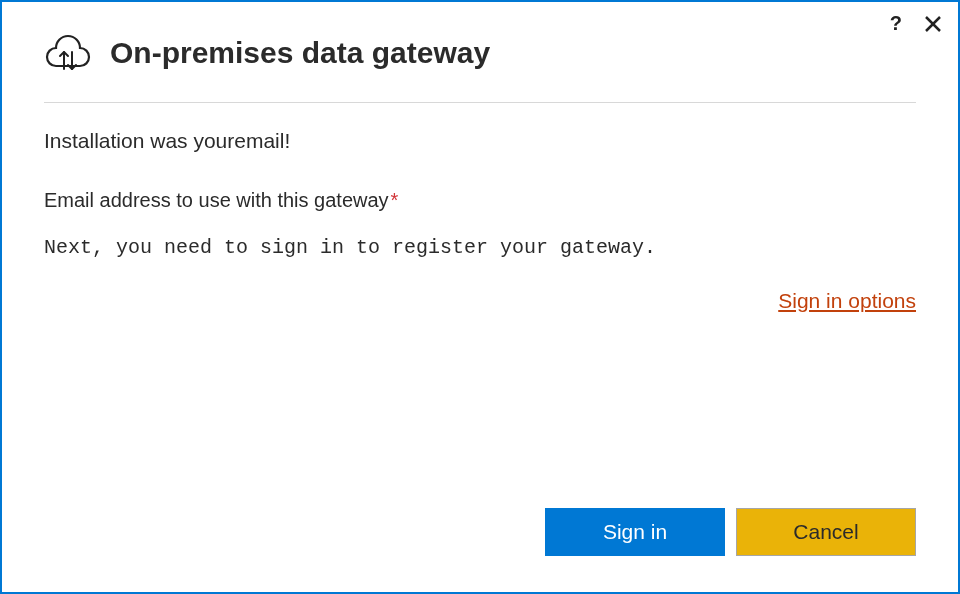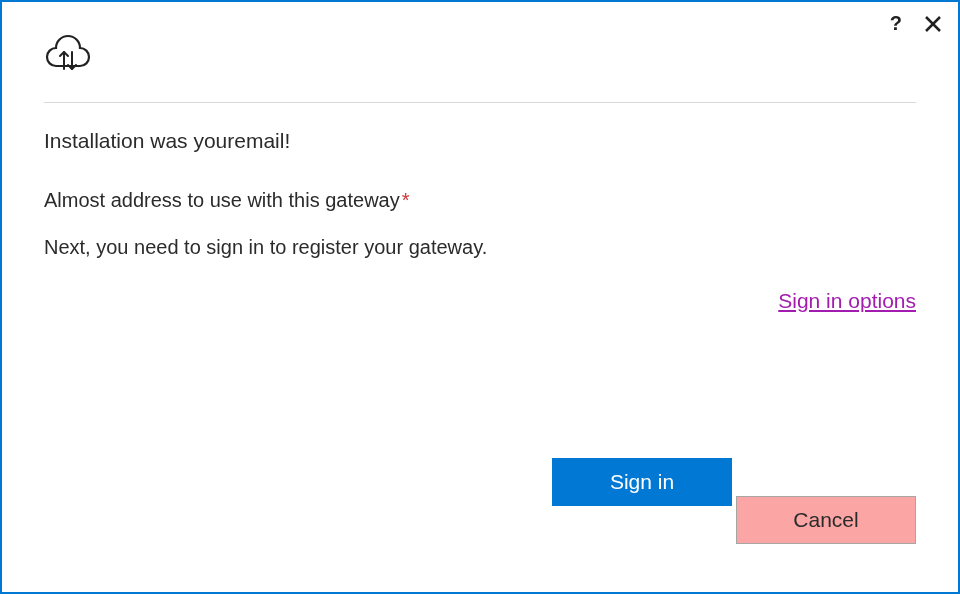--- a/index.html
+++ b/index.html
@@ -88,55 +88,55 @@
       padding: 10px 12px;
       font-size: 21px;
       color: #333;
       font-family: inherit;
       outline: none;
     }
     .next-text {
       font-size: 20px;
       color: #2b2b2b;
       margin-top: 24px;
+      font-family: Liberation Mono, monospace;
     }
     .link-row {
       text-align: right;
       margin-top: 30px;
     }
     .signin-options {
-      color: #a21caf;
+      color: #c2410c;
       text-decoration: underline;
       font-size: 21px;
       cursor: pointer;
     }
     .button-row {
       position: absolute;
-      bottom: 48px;
+      bottom: 36px;
       right: 42px;
       display: flex;
-      gap: 4px;
+      gap: 11px;
     }
     .btn {
       width: 180px;
       height: 48px;
       border: none;
       font-size: 21px;
       font-family: inherit;
       cursor: pointer;
     }
     .btn-primary {
       background: #0078d4;
       color: #fff;
     }
     .btn-secondary {
-      background: #fca5a5;
+      background: #eab308;
       color: #2b2b2b;
       border: 1px solid #a6a6a6;
-      margin-top: 38px;
     }
   </style>
 </head>
 <body>
 
 <div class="window">
 
   <div class="titlebar">
     <span class="help-icon">?</span>
     <span class="close-icon">
@@ -154,29 +154,30 @@
         <svg width="48" height="42" viewBox="0 0 48 42">
           <path d="M36 16c0-6.6-5.4-12-12-12S12 9.4 12 16c-5 0-9 4-9 9s4 9 9 9h24c5 0 9-4 9-9s-4-9-9-9z" fill="none" stroke="#222" stroke-width="2.2"></path>
           <g stroke="#222" stroke-width="2" fill="none" stroke-linecap="round" stroke-linejoin="round">
             <line x1="20" y1="20" x2="20" y2="37"></line>
             <polyline points="16,24 20,20 24,24"></polyline>
             <line x1="28" y1="20" x2="28" y2="37"></line>
             <polyline points="24,33 28,37 32,33"></polyline>
           </g>
         </svg>
       </span>
+      <h1 class="title">On-premises data gateway</h1>
     </div>
 
 
     <hr class="divider">
 
     <div class="status">Installation was youremail!</div>
 
     <div class="field-label">
-      <span>Almost address to use with this gateway</span><span class="required-mark">*</span>
+      <span>Email address to use with this gateway</span><span class="required-mark">*</span>
     </div>
 
 
     <div class="next-text">Next, you need to sign in to register your gateway.</div>
 
     <div class="link-row">
       <a class="signin-options">Sign in options</a>
     </div>
 
   </div>

